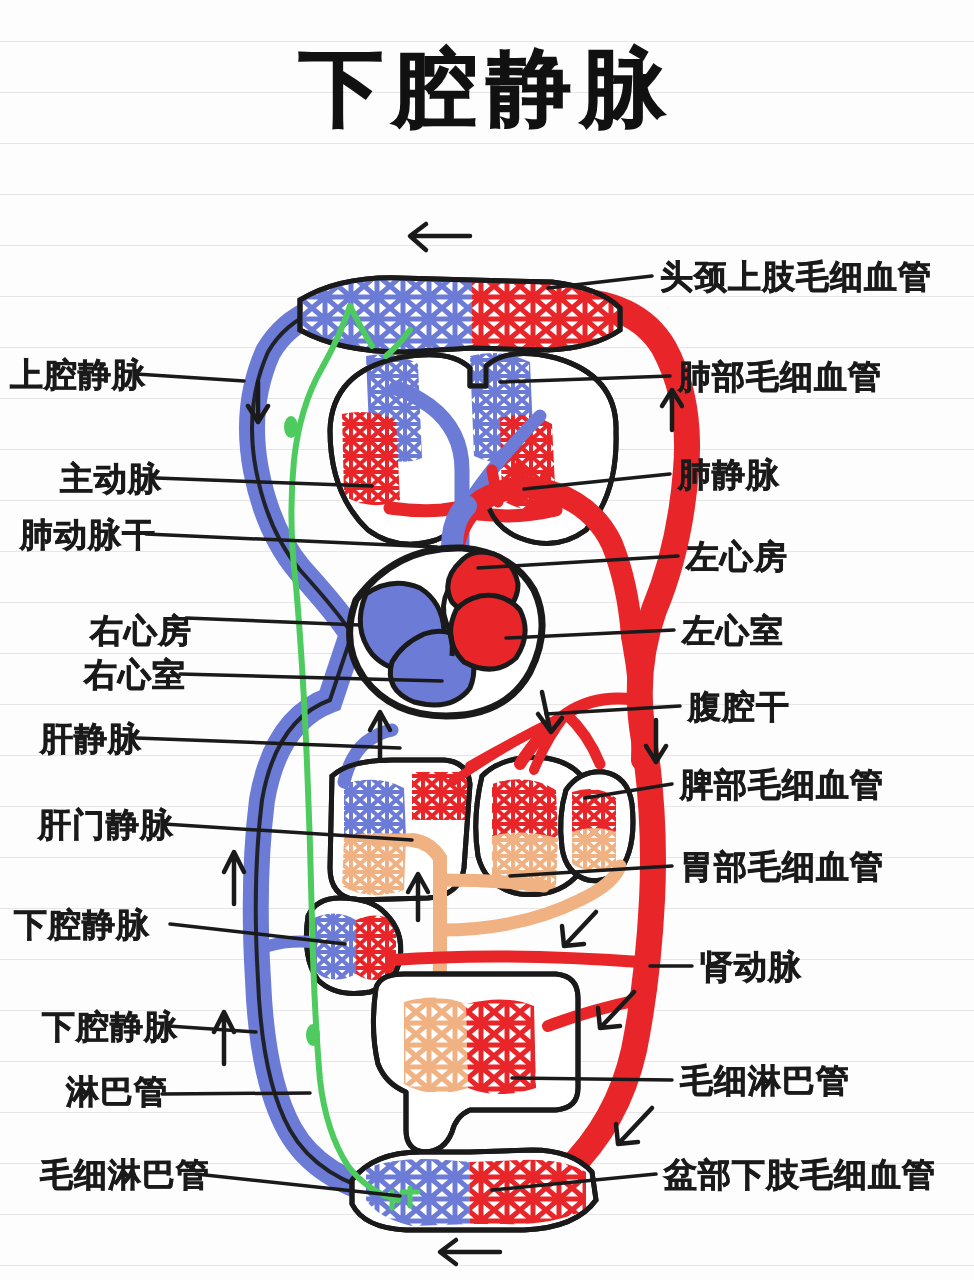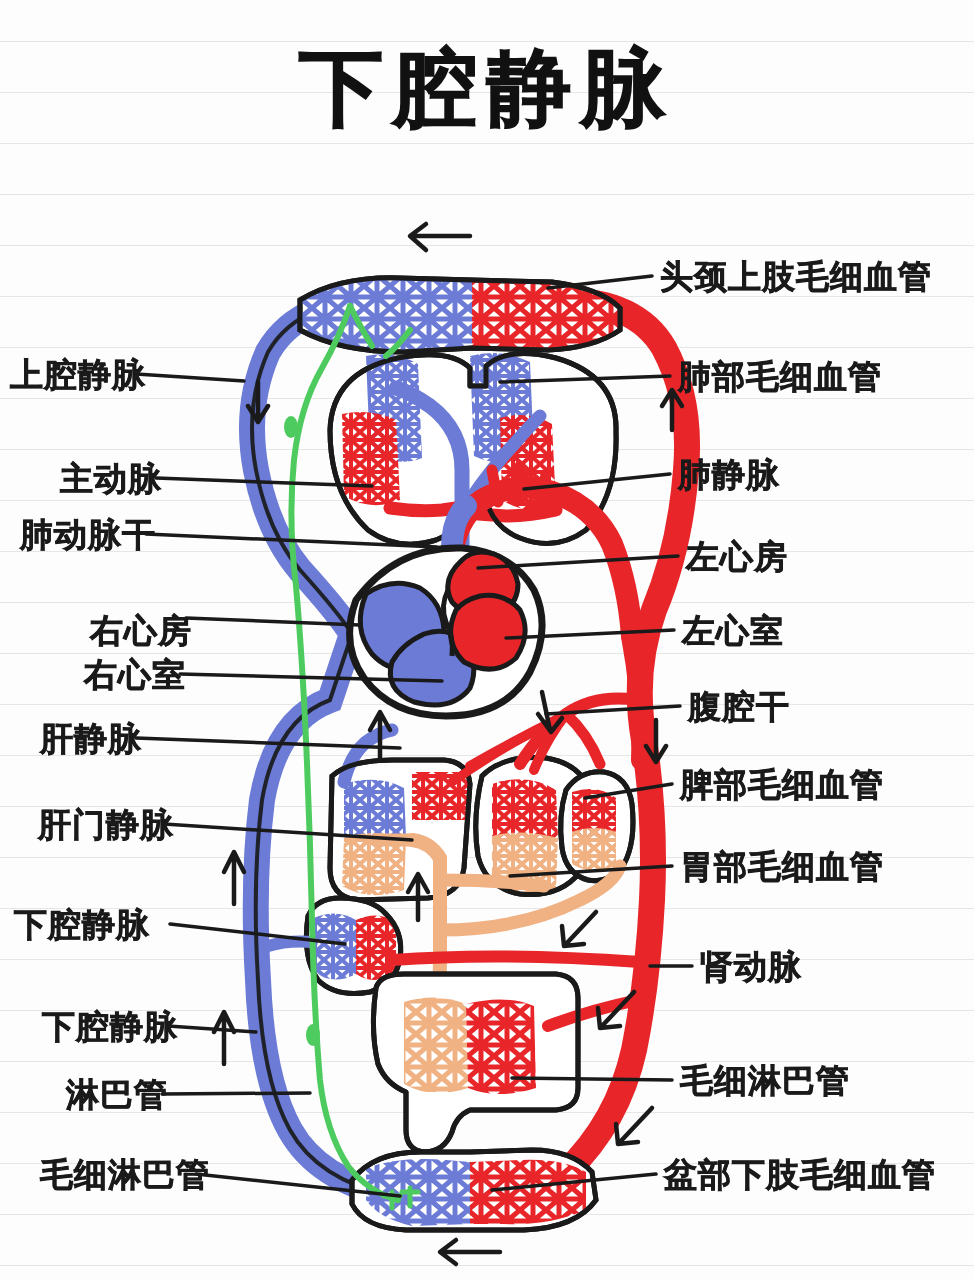--- a/index.html
+++ b/index.html
@@ -415,21 +415,21 @@
 <div id="labels-left">
     <div class="lbl l" style="left: 10px; top: 358px;">上腔静脉</div>
     <div class="lbl l" style="left: 60px; top: 462px;">主动脉</div>
     <div class="lbl l" style="left: 20px; top: 518px;">肺动脉干</div>
     <div class="lbl l" style="left: 90px; top: 602px; margin-top: 12px;">右心房</div>
     <div class="lbl l" style="left: 84px; top: 658px;">右心室</div>
     <div class="lbl l" style="left: 40px; top: 722px;">肝静脉</div>
     <div class="lbl l" style="left: 38px; top: 808px;">肝门静脉</div>
     <div class="lbl l" style="left: 14px; top: 908px;">下腔静脉</div>
     <div class="lbl l" style="left: 42px; top: 1010px;">下腔静脉</div>
-    <div class="lbl l" style="left: 66px; top: 1078px;">淋巴管</div>
+    <div class="lbl l" style="left: 66px; top: 1078px; font-family: Liberation Mono, monospace;">淋巴管</div>
     <div class="lbl l" style="left: 40px; top: 1158px;">毛细淋巴管</div>
   </div>
 <div id="labels-right">
     <div class="lbl r" style="left: 660px; top: 260px;">头颈上肢毛细血管</div>
     <div class="lbl r" style="left: 678px; top: 360px;">肺部毛细血管</div>
     <div class="lbl r" style="left: 678px; top: 458px;">肺静脉</div>
     <div class="lbl r" style="left: 686px; top: 540px;">左心房</div>
     <div class="lbl r" style="left: 682px; top: 614px;">左心室</div>
     <div class="lbl r" style="left: 688px; top: 690px;">腹腔干</div>
     <div class="lbl r" style="left: 680px; top: 768px;">脾部毛细血管</div>

